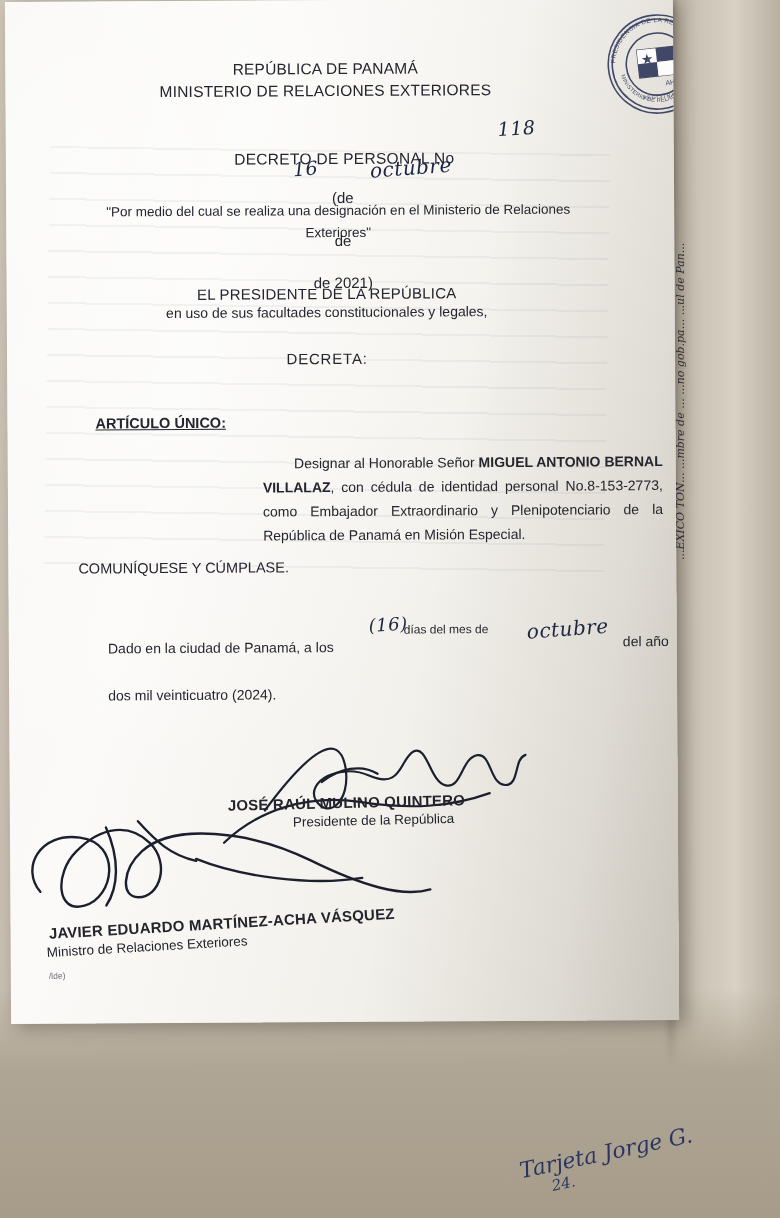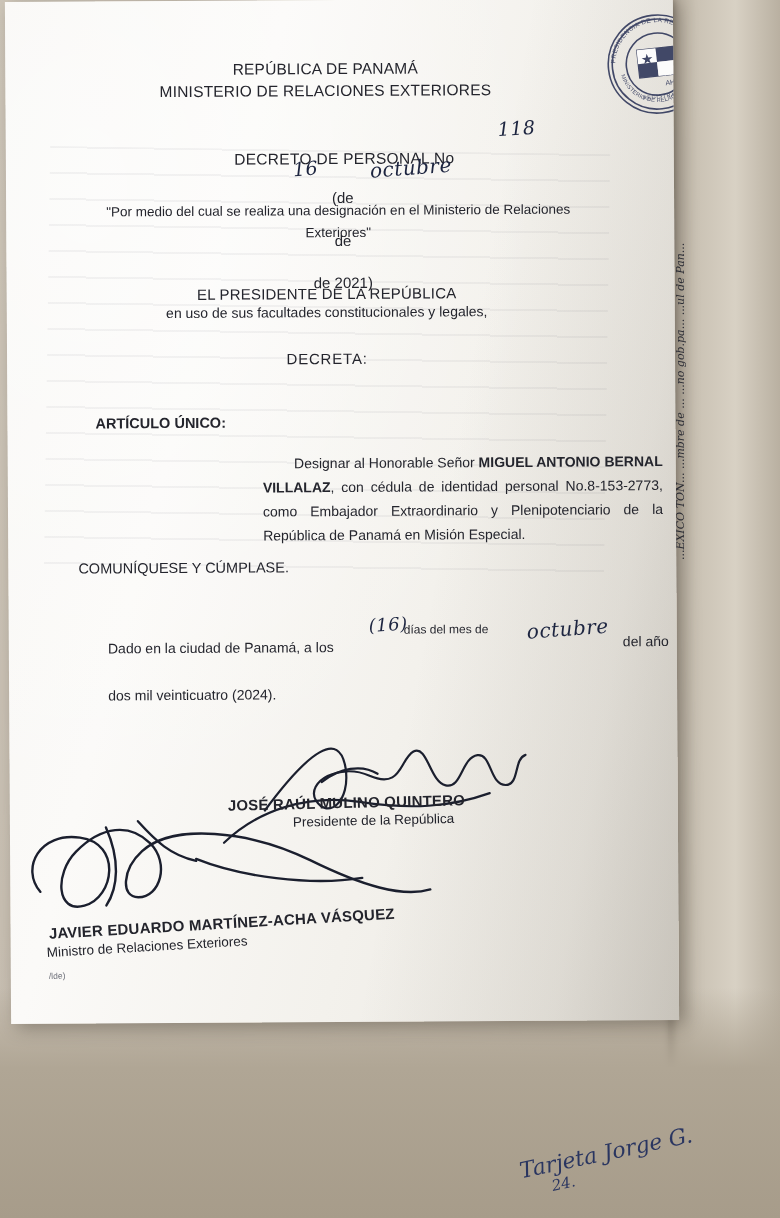--- a/index.html
+++ b/index.html
@@ -88,21 +88,21 @@
   .t {
     position: absolute;
     font-family: "Liberation Sans", sans-serif;
     color: #24252d;
     line-height: 1.42;
     white-space: pre-wrap;
   }
   .center { text-align: center; }
   .just { text-align: justify; }
   .b { font-weight: bold; }
-  .u { }
+  .u { text-decoration: underline; }
 
   .header1 {
     left: 0; top: 58px; width: 640px;
     font-size: 15.5px; letter-spacing: 0.2px;
   }
   .header2 {
     left: 0; top: 80px; width: 640px;
     font-size: 15.5px; letter-spacing: 0.2px;
   }
   .decreto-no {

